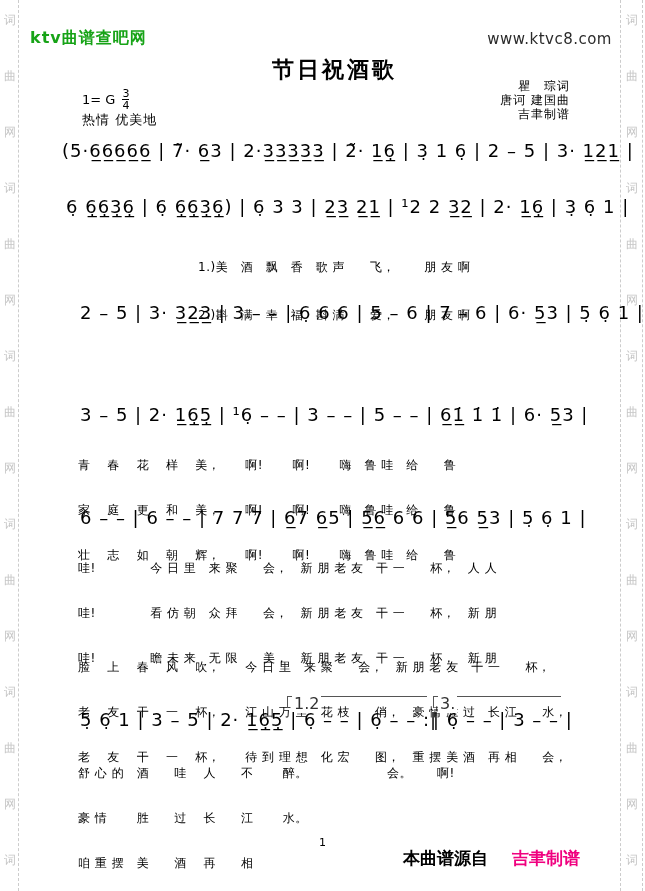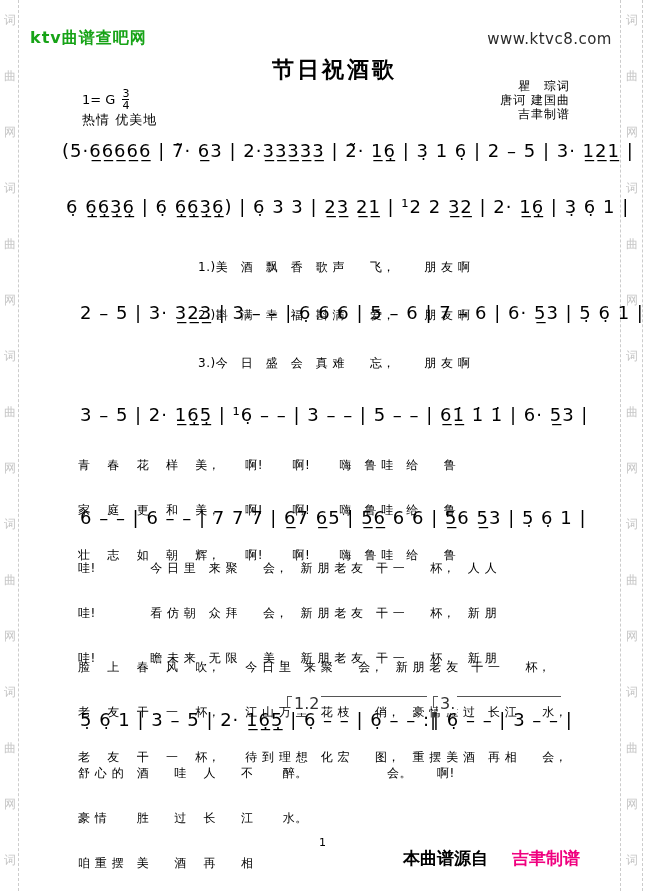--- a/index.html
+++ b/index.html
@@ -115,21 +115,20 @@
     <div>唐诃 建国曲</div>
     <div>吉聿制谱</div>
   </div>
 
   <div class="notation n0">(5·6̲6̲6̲6̲6̲ | 7̃· 6̲3 | 2·3̲3̲3̲3̲3̲ | 2̃· 1̲6̣̲ | 3̣ 1 6̣ | 2 – 5 | 3· 1̲2̲1̲ |</div>
 
   <div class="notation n1">6̣ 6̣̲6̣̲3̣̲6̣̲ | 6̣ 6̣̲6̣̲3̣̲6̣̲) | 6̣ 3 3 | 2̲3̲ 2̲1̲ | ¹2 2 3̲2̲ | 2· 1̲6̣̲ | 3̣ 6̣ 1 |</div>
   <div class="lyrics ly1">
     <div>1.)美　酒　飘　香　歌 声　　飞，　　 朋 友 啊</div>
     <div>2.)斟　满　幸　福　斟 满　　爱，　　 朋 友 啊</div>
-    <div>3.)今　日　盛　会　真 难　　忘，　　 朋 友 啊</div>
   </div>
 
   <div class="notation n2">2 – 5 | 3· 3̲2̲3̲ | 3 – – | 6̣ 6 6 | 5 – 6 | 7 – 6 | 6· 5̲3 | 5̣ 6̣ 1 |</div>
 
   <div class="notation n3">3 – 5 | 2· 1̲6̣̲5̣̲ | ¹6̣ – – | 3 – – | 5 – – | 6̲1̲̇ 1̇ 1̇ | 6· 5̲3 |</div>
   <div class="lyrics ly3">
     <div>青　 春　 花　 样　 美，　　啊!　　 啊!　　 嗨　鲁 哇　给　　鲁</div>
     <div>家　 庭　 更　 和　 美，　　啊!　　 啊!　　 嗨　鲁 哇　给　　鲁</div>
     <div>壮　 志　 如　 朝　 辉，　　啊!　　 啊!　　 嗨　鲁 哇　给　　鲁</div>
   </div>

